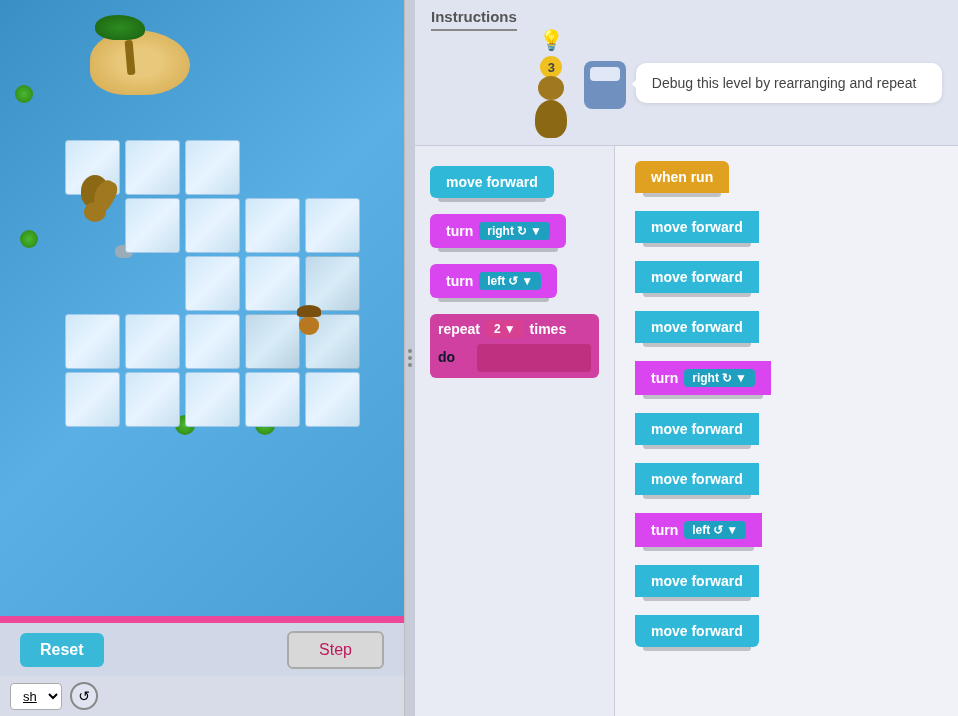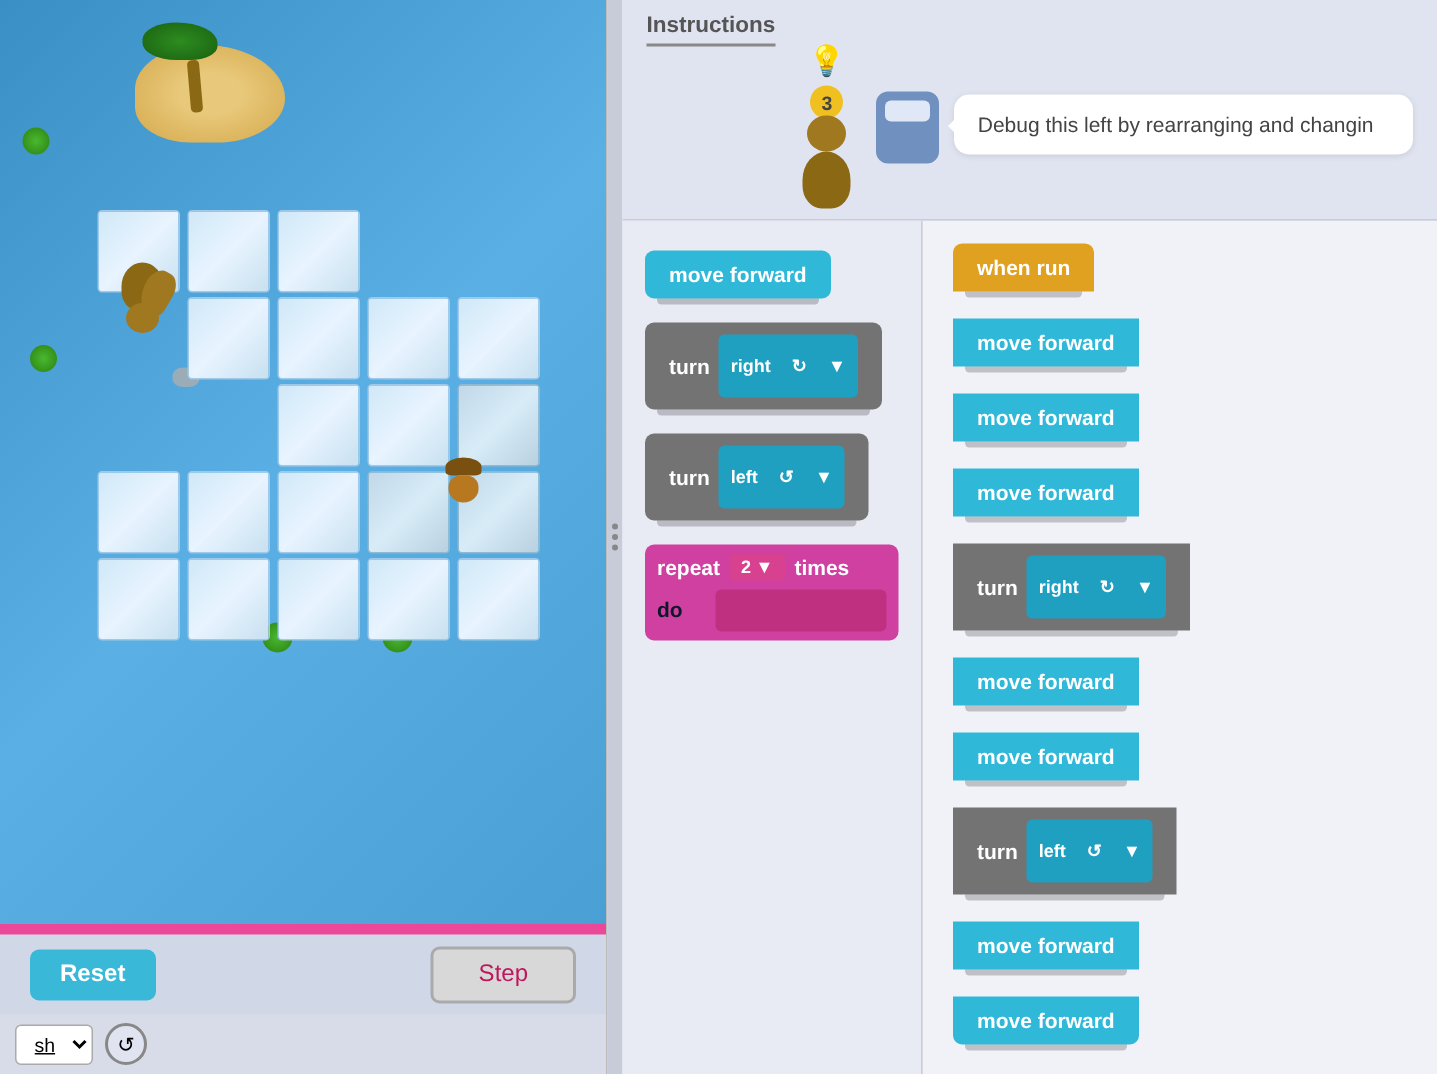--- a/index.html
+++ b/index.html
@@ -440,36 +440,36 @@
       height: 4px;
       background: rgba(0,0,0,0.2);
       border-radius: 0 0 3px 3px;
     }
 
     .block-move {
       background: #30b8d8;
     }
 
     .block-turn {
-      background: #737373;
+      background: #d946ef;
     }
 
     .block-when-run {
       background: #e0a020;
       border-radius: 12px 12px 6px 6px;
     }
 
     .block-dropdown {
       background: #20a0c0;
       border-radius: 4px;
-      padding: 14px 8px;
+      padding: 2px 8px;
       font-size: 12px;
       display: inline-flex;
       align-items: center;
-      gap: 14px;
+      gap: 3px;
     }
 
     .block-dropdown-left {
       background: #d84090;
       border-radius: 4px;
       padding: 2px 8px;
       font-size: 12px;
       display: inline-flex;
       align-items: center;
       gap: 3px;
@@ -652,21 +652,21 @@
       <div class="instructions-content">
         <div class="char-avatar">
           <div class="bulb-icon">💡</div>
           <div class="badge-number">3</div>
           <div class="avatar-squirrel">
             <div class="avatar-sq-head"></div>
             <div class="avatar-sq-body"></div>
           </div>
         </div>
         <div class="avatar-robot"></div>
-        <div class="instruction-text">Debug this left by rearranging and changin</div>
+        <div class="instruction-text">Debug this level by rearranging and repeat</div>
       </div>
     </div>
 
 
     <div class="blocks-area">
 
       <div class="block-palette">
 
         <div class="block block-move">move forward</div>
 

